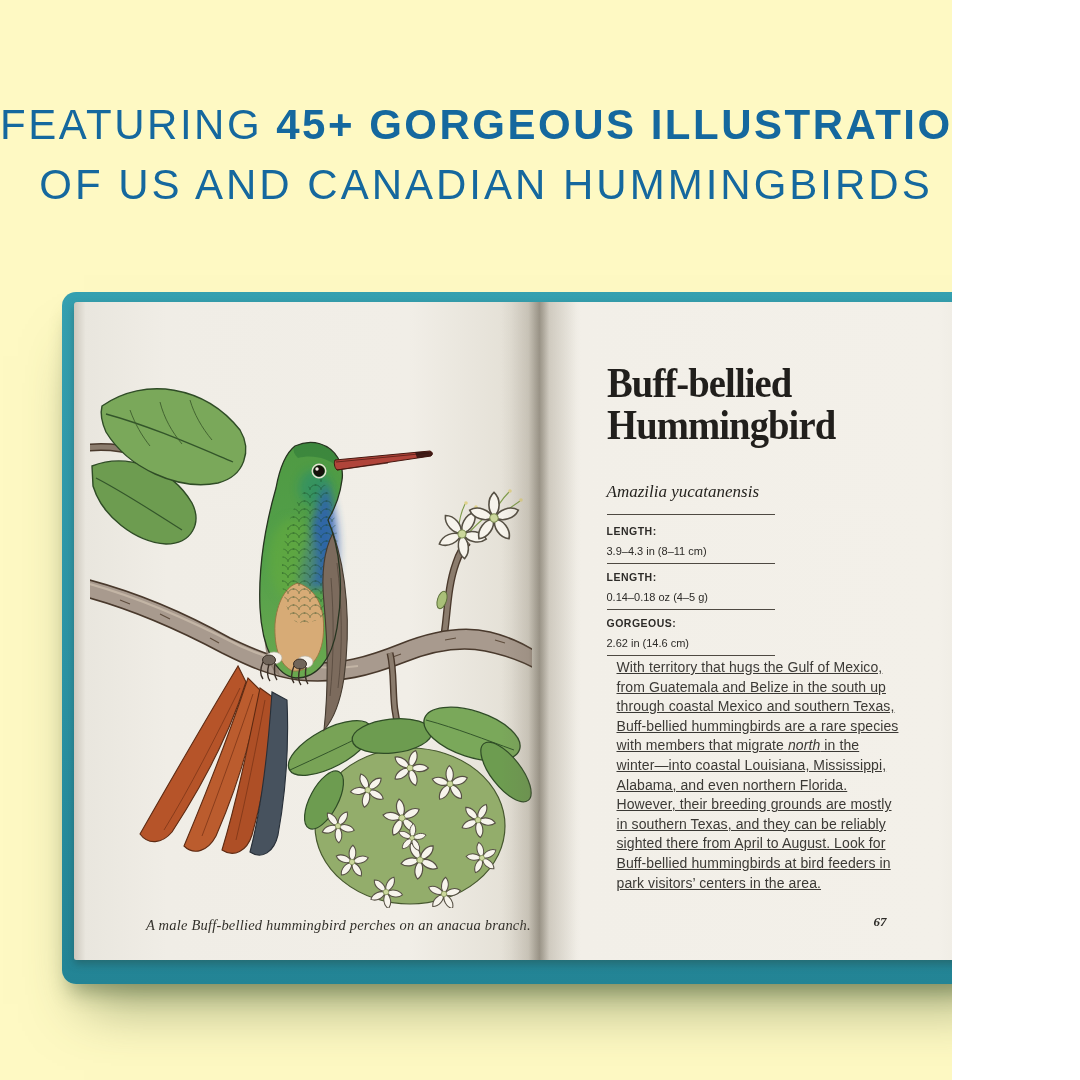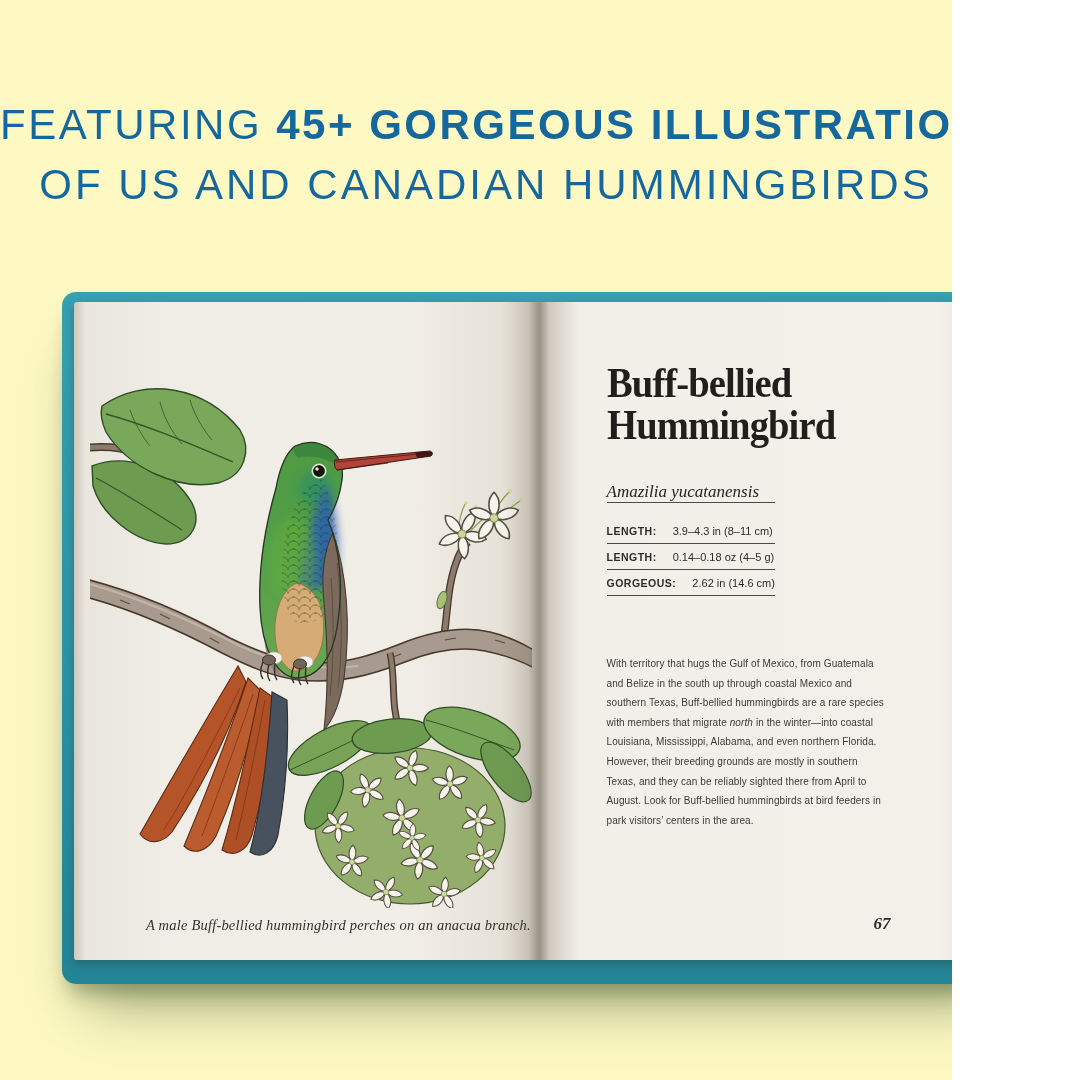--- a/index.html
+++ b/index.html
@@ -30,30 +30,30 @@
   
   .illustration{position:absolute;left:16px;top:46px;}
   .caption{position:absolute;left:72px;bottom:26px;font-family:"Liberation Serif",serif;
            font-style:italic;font-size:14.5px;color:#32302a;letter-spacing:.2px;}
   
   .rp{position:absolute;inset:0;color:#211f1c;}
   .title{position:absolute;left:68px;top:60px;font-family:"Liberation Serif",serif;
          font-weight:700;font-size:42px;line-height:42px;letter-spacing:-1px;color:#211f1c;
          transform:scaleX(.92);transform-origin:left top;}
   .species{position:absolute;left:68px;top:180px;width:168px;font-family:"Liberation Serif",serif;
-           font-style:italic;font-size:17px;color:#262420;padding-bottom:0;border-bottom:1.6px solid #4e4942;}
+           font-style:italic;font-size:17px;color:#262420;padding-bottom:12px;border-bottom:1.6px solid #4e4942;}
   .specs{position:absolute;left:68px;top:216px;width:168px;}
-  .spec-row{display:flex;align-items:baseline;gap:16px;padding:7px 0 6px 0;border-bottom:1.6px solid #4e4942;}
+  .spec-row{display:flex;align-items:baseline;gap:8px;padding:7px 0 6px 0;border-bottom:1.6px solid #4e4942;flex-direction:column;}
   .spec-label{font-weight:700;font-size:10.5px;letter-spacing:.5px;color:#2d2b28;white-space:nowrap;}
   .spec-value{font-size:11px;color:#2d2b28;white-space:nowrap;}
-  .body-text{position:absolute;left:68px;top:342px;width:282px;font-size:10px;line-height:19.6px;
-             color:#3b3935;letter-spacing:.1px;}
+  .body-text{position:absolute;left:78px;top:342px;width:282px;font-size:14px;line-height:19.6px;
+             color:#3b3935;letter-spacing:.1px;text-decoration:underline;}
   .body-text em{font-style:italic;}
   .pageno{position:absolute;left:335px;top:612px;font-family:"Liberation Serif",serif;
-          font-style:italic;font-weight:700;font-size:17px;color:#2d2b28;text-align:center;}
+          font-style:italic;font-weight:700;font-size:13px;color:#2d2b28;text-align:center;}
 </style>
 </head>
 <body>
 
 <div class="stage">
 
   <header class="headline">
     <div class="line1"><span class="reg">FEATURING </span><span class="bold">45+ GORGEOUS ILLUSTRATIONS</span></div>
     <div class="line2">OF US AND CANADIAN HUMMINGBIRDS</div>
   </header>

